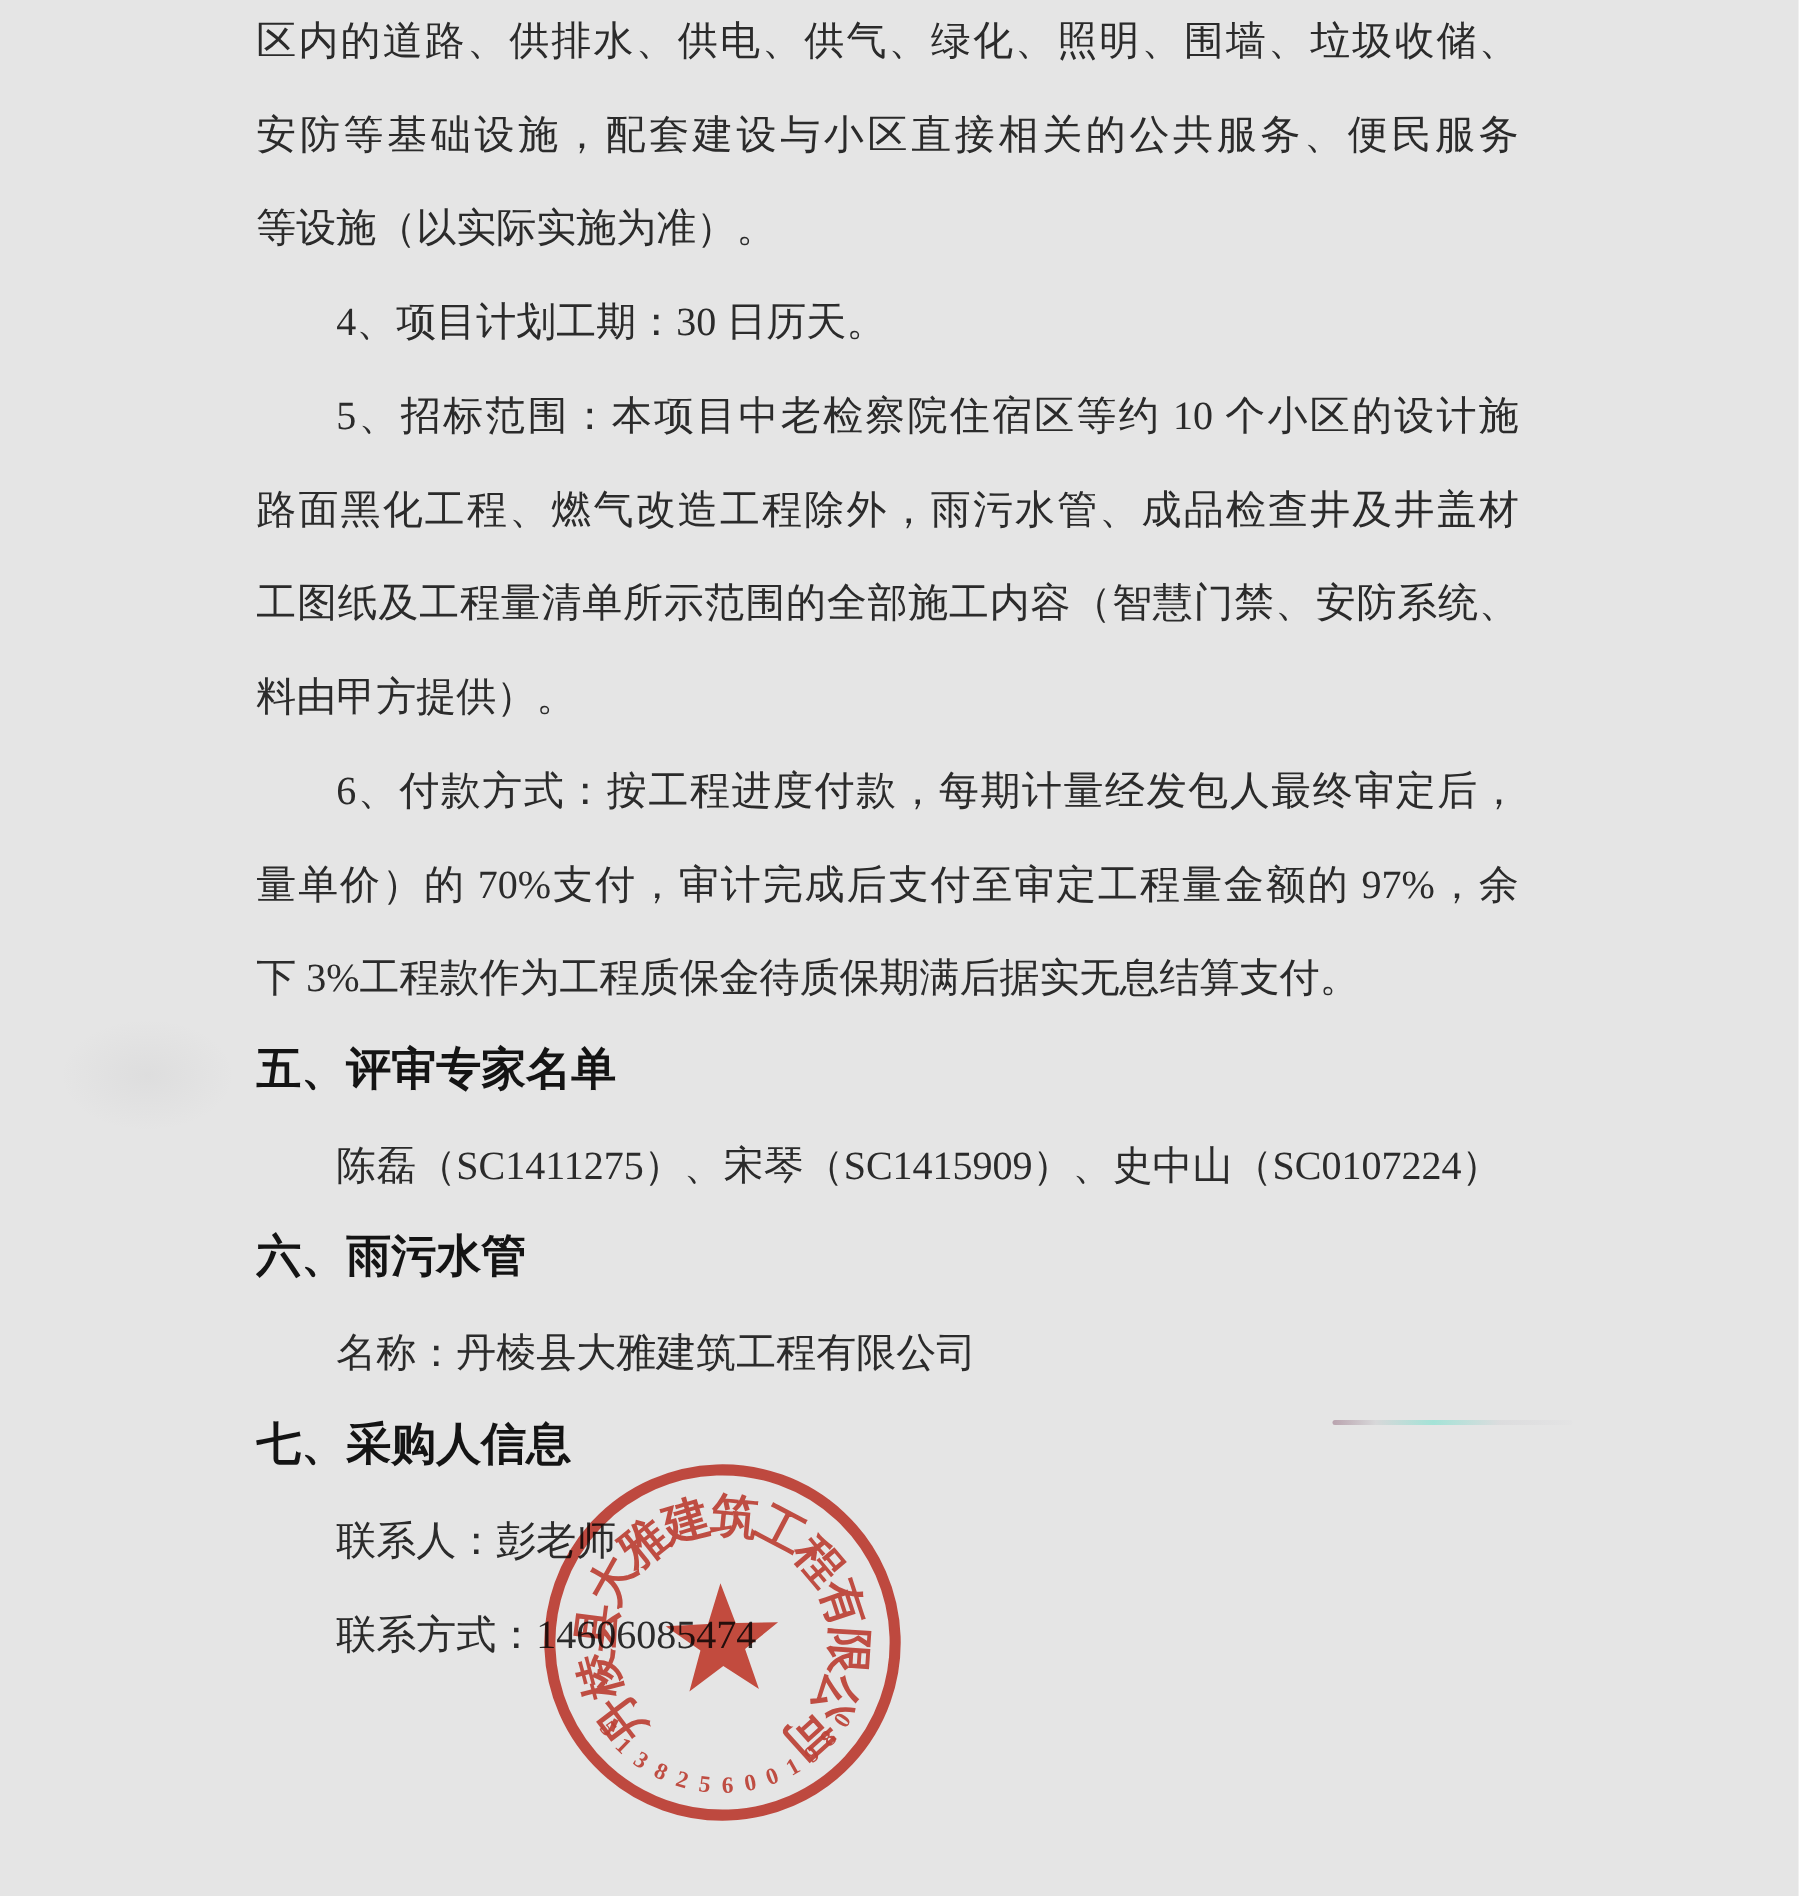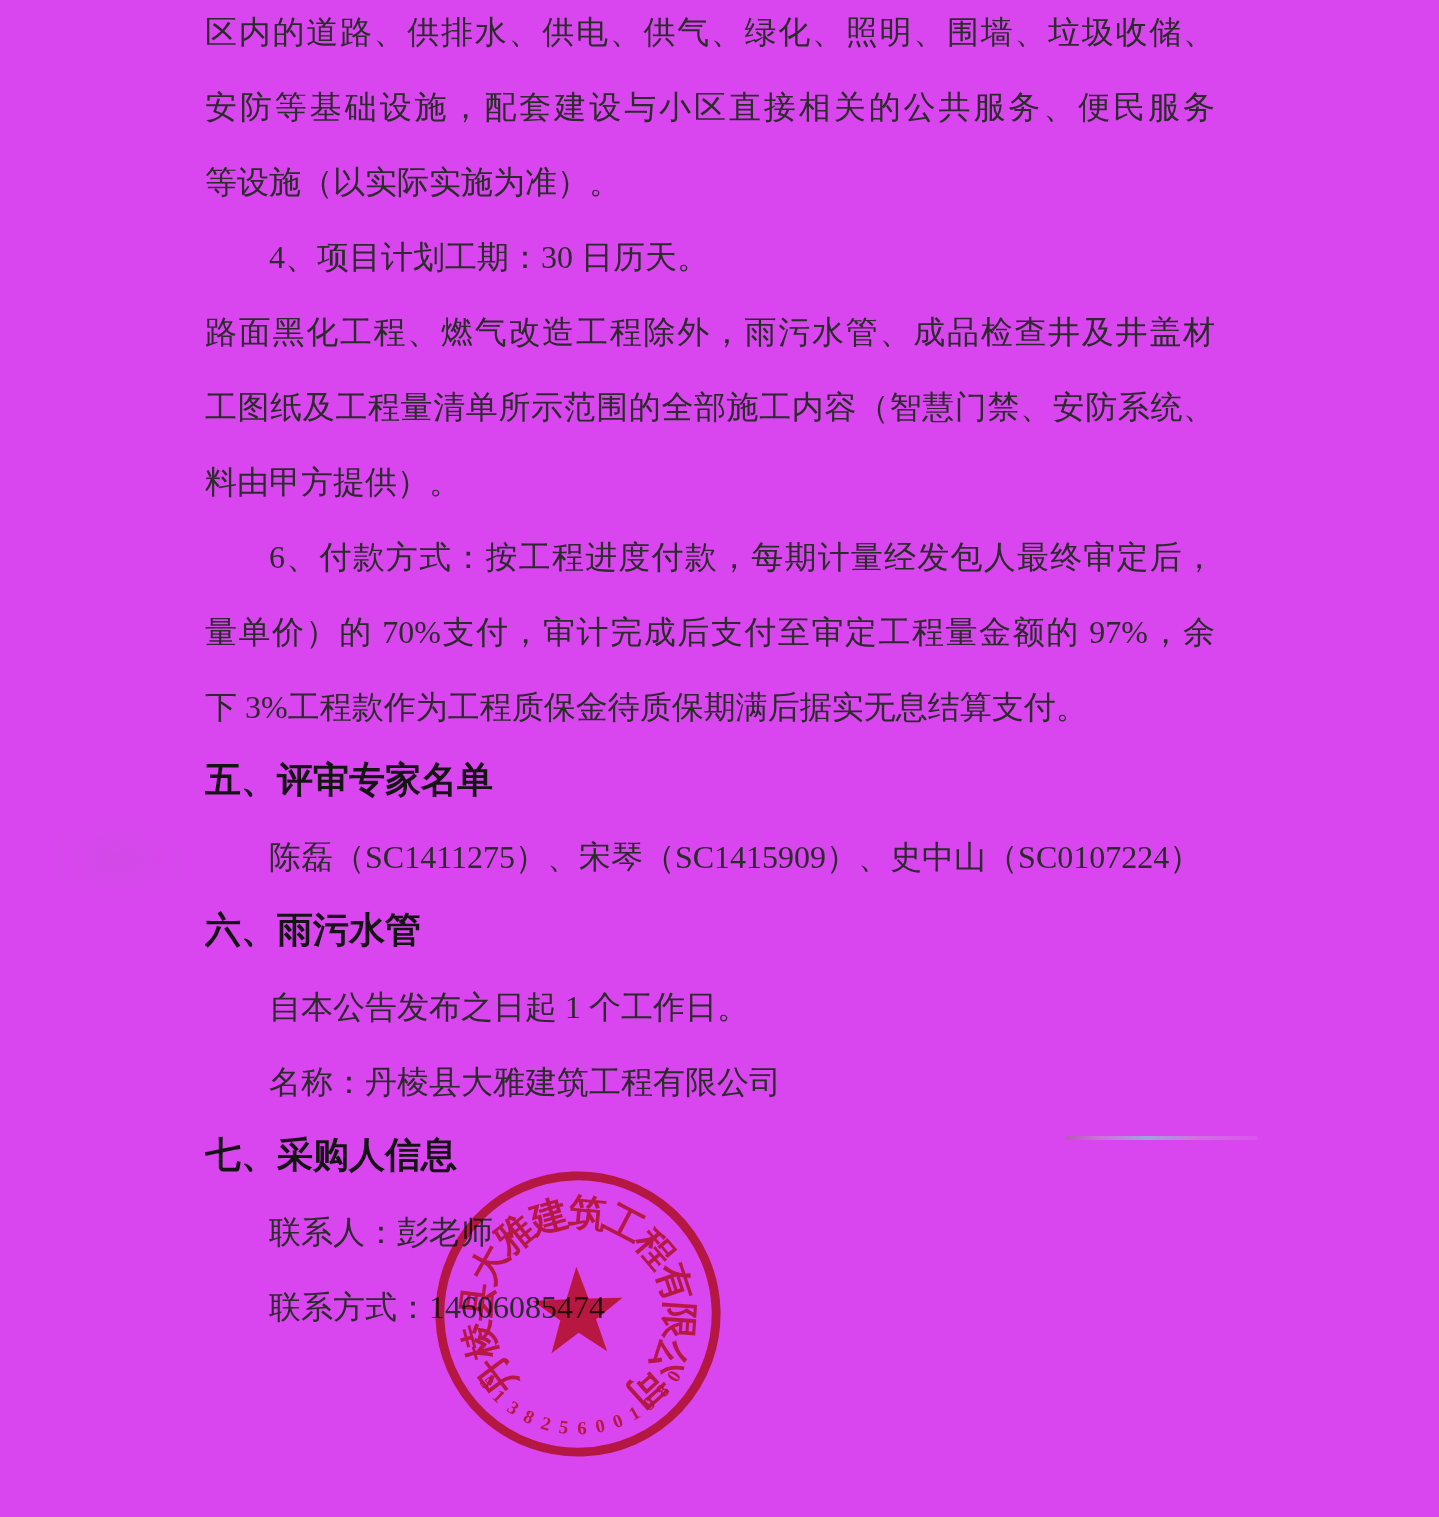--- a/index.html
+++ b/index.html
@@ -3,21 +3,21 @@
 <meta charset="utf-8">
 <style>
   html, body { margin: 0; padding: 0; }
   body {
     width: 1439px; height: 1517px;
     position: relative;
     background: #ffffff;
     overflow: hidden;
     font-family: "Liberation Serif", "DejaVu Serif", serif;
   }
-  .page { position: absolute; inset: 0; background: #d946ef; }
+  .page { position: absolute; inset: 0; background: #e5e5e5; }
   .text-column {
     position: absolute;
     left: 205px; top: -5px;
     width: 1010px;
   }
   .line {
     height: 75px;
     line-height: 75px;
     font-size: 32px;
     color: #2b2b2b;
@@ -67,30 +67,30 @@
 </style>
 </head>
 <body>
 
 <div class="page">
   <div class="text-column">
       <div class="line justify">区内的道路、供排水、供电、供气、绿化、照明、围墙、垃圾收储、</div>
       <div class="line justify">安防等基础设施，配套建设与小区直接相关的公共服务、便民服务</div>
       <div class="line">等设施（以实际实施为准）。</div>
       <div class="line indent">4、项目计划工期：30 日历天。</div>
+      <div class="line indent justify">5、招标范围：本项目中老检察院住宿区等约 10 个小区的设计施</div>
       <div class="line justify">路面黑化工程、燃气改造工程除外，雨污水管、成品检查井及井盖材</div>
       <div class="line justify">工图纸及工程量清单所示范围的全部施工内容（智慧门禁、安防系统、</div>
       <div class="line">料由甲方提供）。</div>
       <div class="line indent justify">6、付款方式：按工程进度付款，每期计量经发包人最终审定后，</div>
       <div class="line justify">量单价）的 70%支付，审计完成后支付至审定工程量金额的 97%，余</div>
       <div class="line">下 3%工程款作为工程质保金待质保期满后据实无息结算支付。</div>
       <div class="line heading">五、评审专家名单</div>
       <div class="line indent">陈磊（SC1411275）、宋琴（SC1415909）、史中山（SC0107224）</div>
       <div class="line heading">六、雨污水管</div>
-      <div class="line indent">自本公告发布之日起 1 个工作日。</div>
       <div class="line indent">名称：丹棱县大雅建筑工程有限公司</div>
       <div class="line heading">七、采购人信息</div>
       <div class="line indent">联系人：彭老师</div>
       <div class="line indent">联系方式：14606085474</div>
     </div>
   <div class="stamp"><svg width="296" height="296" viewBox="0 0 300 300">
         <circle cx="150" cy="150" r="140" fill="none" stroke="#ce382b" stroke-width="9" opacity="0.95"></circle>
         <polygon points="150,102 161.2,134.6 195.6,135.2 168.1,155.9 178.2,188.8 150,169 121.8,188.8 131.9,155.9 104.4,135.2 138.8,134.6" fill="#d23b2c" opacity="0.96"></polygon>
         <g>
           <text x="150" y="60" text-anchor="middle" font-size="38" font-weight="700" fill="#ce382b" opacity="0.93" font-family="'Liberation Serif','DejaVu Serif',serif" transform="rotate(-125 150 150)">丹</text>

